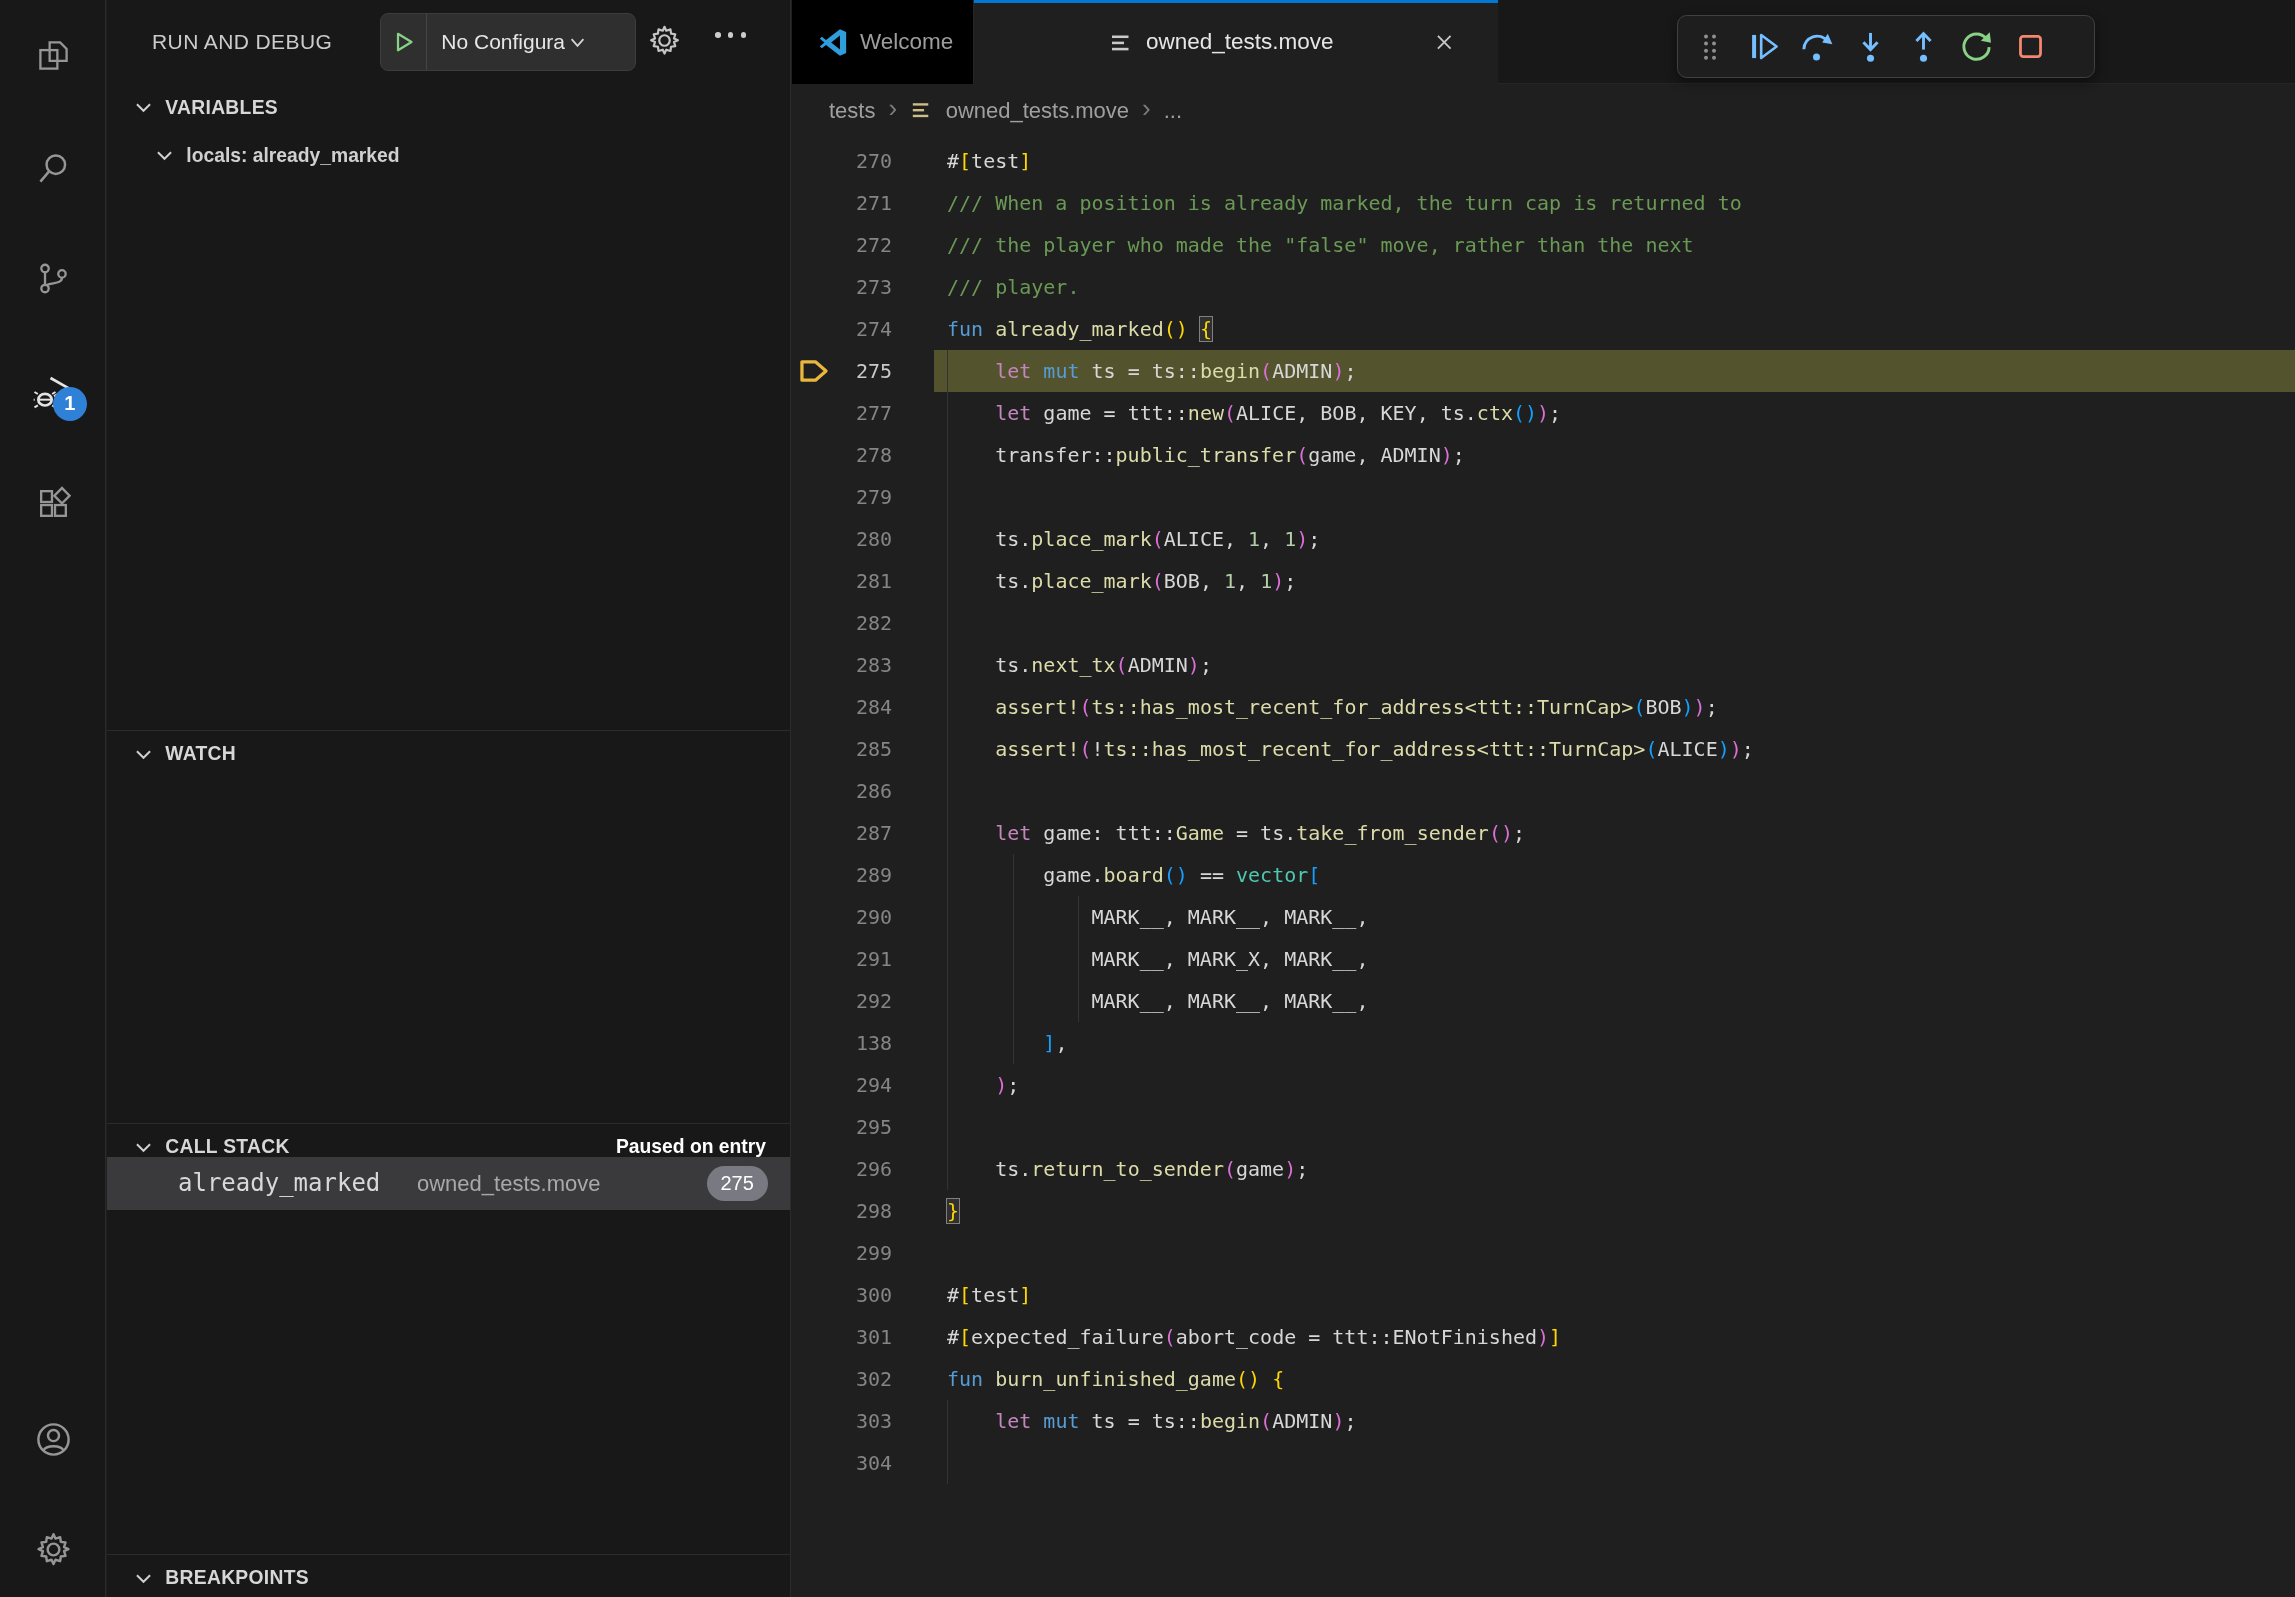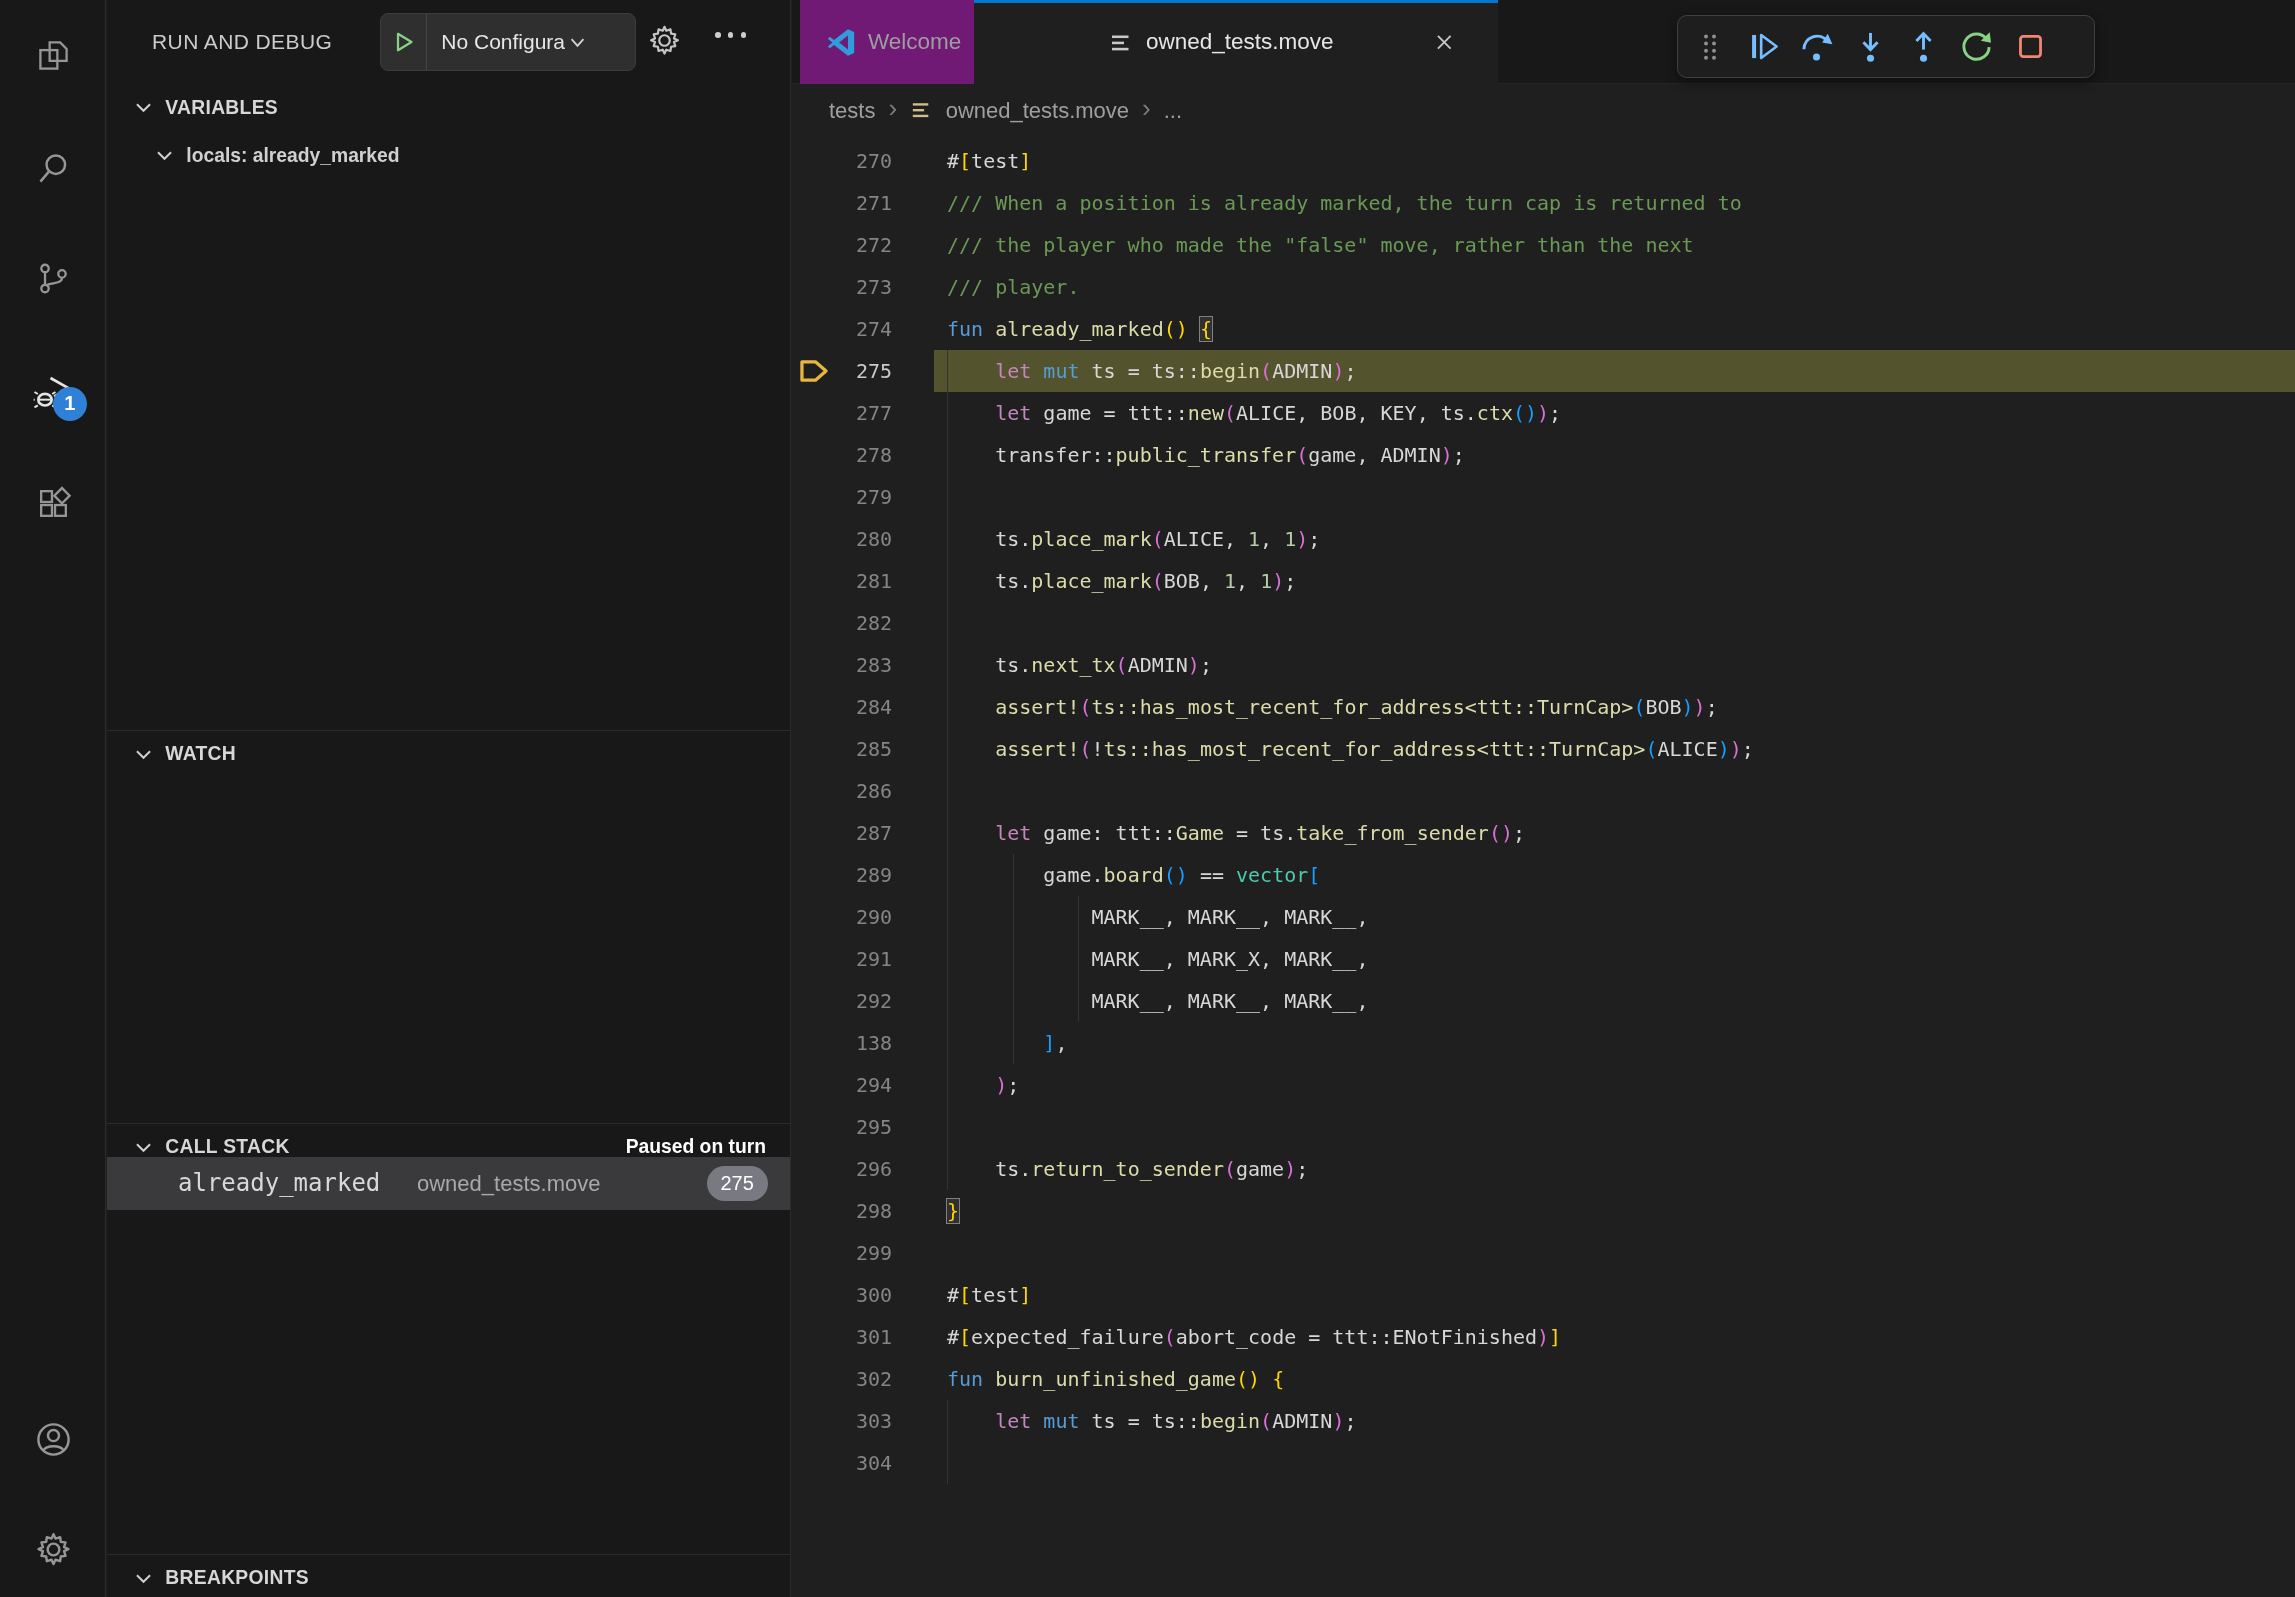--- a/index.html
+++ b/index.html
@@ -48,21 +48,21 @@
            color:#d8d8d8; font-family:"DejaVu Sans Mono", monospace; }
   .cs-file { position:absolute; left:310px; top:0; line-height:53px; font-size:22px; color:#a8a8a8; }
   .cs-badge { position:absolute; right:22.5px; top:8.8px; height:35px; padding:0 13.7px; border-radius:17.7px;
               background:#797981; color:#ffffff; font-size:20px; display:flex; align-items:center; }
 
   
   #editor { position:absolute; left:792px; top:0; right:0; bottom:0; background:#1f1f1f; }
   #tabbar { position:absolute; left:0; right:0; top:0; height:84px; background:#181818;
             border-bottom:0.8px solid #252526; }
   .tab { position:absolute; top:0; height:84px; }
-  #tab-welcome { left:8px; width:182px; background:#701a75; border-right:0.8px solid #252526; }
+  #tab-welcome { left:0; width:182px; background:#000000; border-right:0.8px solid #252526; }
   #tab-welcome .tlogo { position:absolute; left:26px; top:27px; }
   #tab-welcome .tlab { position:absolute; left:68px; top:0; line-height:84px; font-size:22.5px; color:#9d9d9d; }
   #tab-active { left:182px; width:524px; background:#1f1f1f; }
   #tab-active::before { content:""; position:absolute; left:0; right:0; top:0; height:3.2px; background:#0078d4; }
   #tab-active .ticon { position:absolute; left:135px; top:31px; }
   #tab-active .tlab { position:absolute; left:172px; top:0; line-height:84px; font-size:22.5px; color:#e6e6e6; }
   #tab-active .tclose { position:absolute; right:43px; top:31px; cursor:pointer; }
 
   #breadcrumb { position:absolute; left:0; right:0; top:84px; height:53px; background:#1f1f1f;
                 display:flex; align-items:center; padding-left:37px; gap:13px; }
@@ -220,21 +220,21 @@
     <span class="lab">WATCH</span>
   </div>
 
   <div class="sect" style="top:1123px">
     <span>
       <svg width="21" height="21" viewBox="0 0 16 16">
           <path d="M3 5.5 L8 10.5 L13 5.5" fill="none" stroke="#cfcfcf" stroke-width="1.5"></path>
         </svg>
       </span>
     <span class="lab">CALL STACK</span>
-    <span class="status">Paused on turn</span>
+    <span class="status">Paused on entry</span>
   </div>
   <div id="callstack-list">
       <div class="cs-row">
         <span class="cs-fn">already_marked</span>
         <span class="cs-file">owned_tests.move</span>
         <span class="cs-badge">275</span>
       </div>
     </div>
 
   <div class="sect" style="top:1554px">

